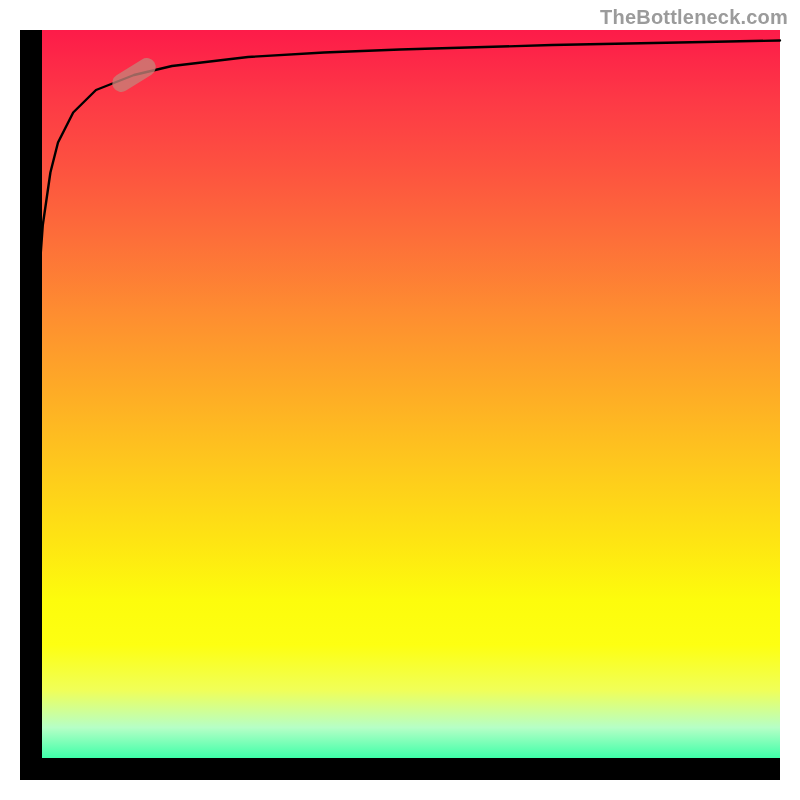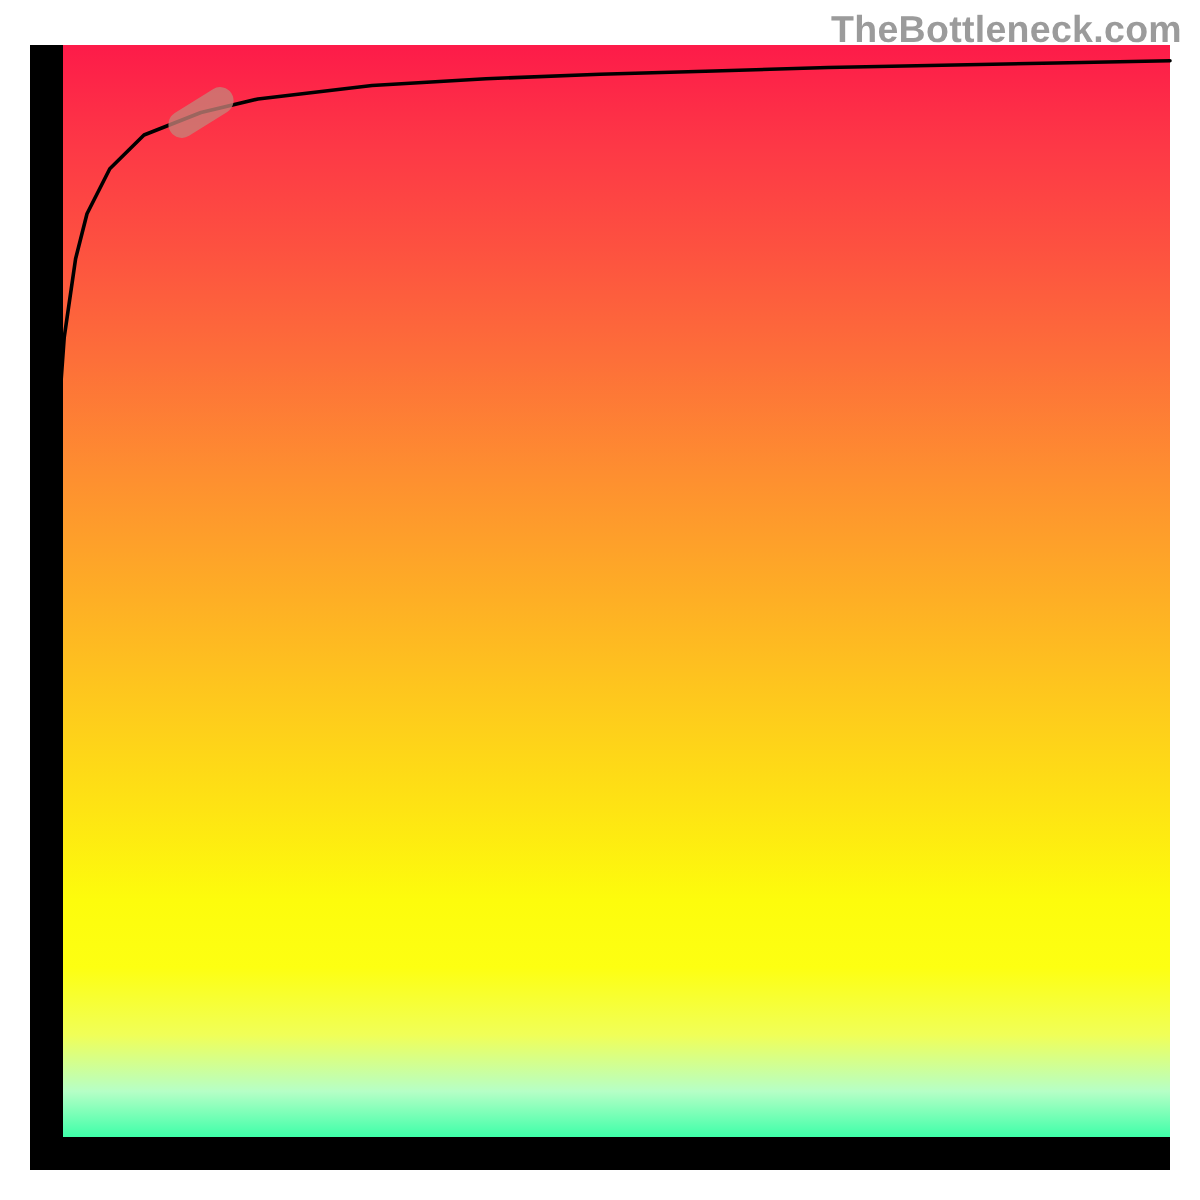--- a/index.html
+++ b/index.html
@@ -13,21 +13,21 @@
   }
   .stage {
     position: relative;
     width: 800px;
     height: 800px;
   }
   .watermark {
     position: absolute;
     top: 6px;
     right: 12px;
-    font-size: 25px;
+    font-size: 20px;
     font-weight: bold;
     color: #9b9b9b;
     letter-spacing: 0.2px;
     user-select: none;
   }
   .frame {
     position: absolute;
     left: 20px;
     top: 30px;
     width: 760px;

